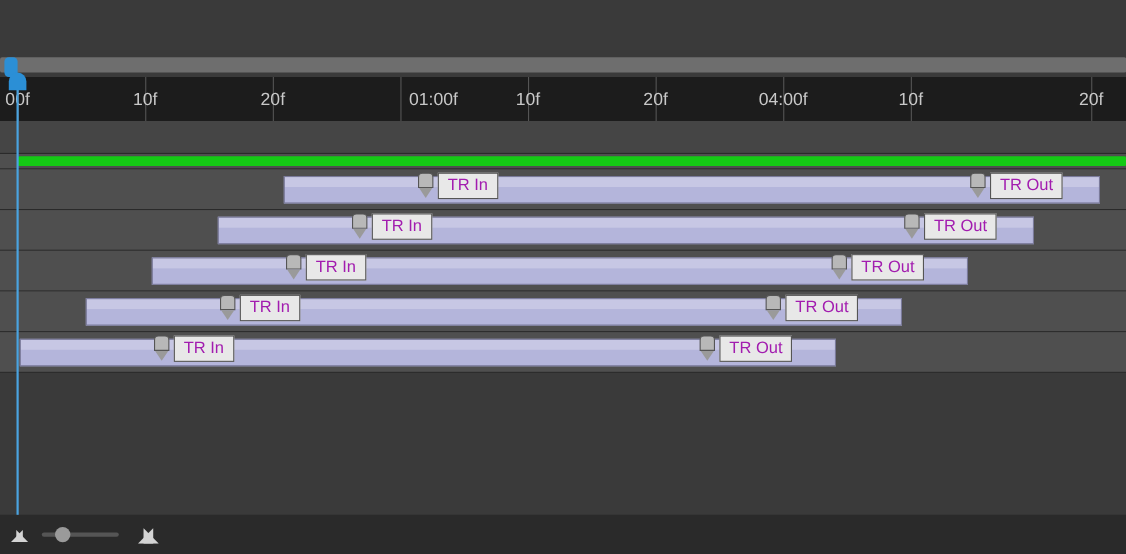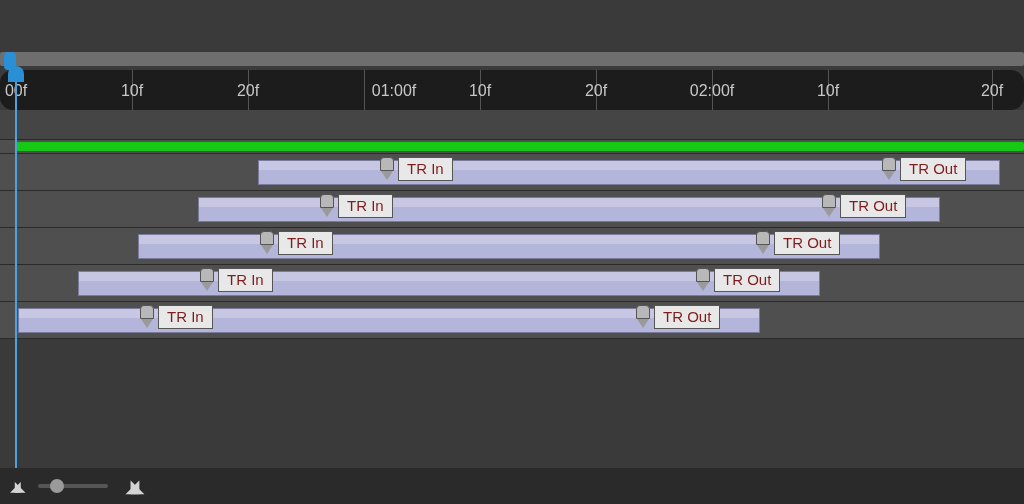--- a/index.html
+++ b/index.html
@@ -4,21 +4,21 @@
 <style>
   * { box-sizing: border-box; margin: 0; padding: 0; }
   html, body { width: 1024px; height: 504px; overflow: hidden; background: #2d2d2d; font-family: Arial, sans-serif; }
   .container { width: 1024px; height: 504px; position: relative; background: #3a3a3a; }
 
   
   .scrub-strip { position: absolute; top: 52px; left: 0; right: 0; height: 14px; background: #6e6e6e; border-radius: 2px; }
   .scrub-handle { position: absolute; top: 52px; width: 12px; height: 18px; background: #2b8fd6; border-radius: 4px; cursor: pointer; }
 
   
-  .ruler { position: absolute; top: 70px; left: 0; right: 0; height: 40px; background: #1c1c1c; border-radius: 13px; }
+  .ruler { position: absolute; top: 70px; left: 0; right: 0; height: 40px; background: #1c1c1c; }
   .tick-major { position: absolute; top: 0; width: 1px; height: 40px; background: #555; }
   .tick-label { position: absolute; top: 12px; color: #c8c8c8; font-size: 16px; transform: translateX(-50%); user-select: none; }
 
   .playhead-handle { position: absolute; top: 66px; width: 16px; height: 16px; background: #2b8fd6; border-radius: 50% 50% 0 0; z-index: 40; }
   .playhead-line { position: absolute; top: 70px; bottom: 36px; width: 2px; background: #4aa3e0; z-index: 30; }
 
   
   .tracks { position: absolute; top: 110px; left: 0; right: 0; }
 
   .track-row { position: relative; height: 37px; background: #4f4f4f; border-bottom: 1px solid #2a2a2a; }
@@ -26,21 +26,21 @@
   .track-row.green-row { height: 14px; background: #4f4f4f; }
   .green-bar { position: absolute; top: 2px; bottom: 2px; background: #15c915; border-radius: 2px; }
 
   .clip { position: absolute; top: 6px; height: 25px; background: #b4b5db; border: 1px solid #7a7a9a; cursor: move; }
   .clip::after { content:""; position:absolute; top:0; left:0; right:0; height:40%; background: rgba(255,255,255,0.25); }
 
   .marker { position: absolute; top: 3px; z-index: 10; cursor: pointer; display: flex; }
   .marker-pin { width: 18px; height: 26px; display: flex; flex-direction: column; align-items: center; margin-right: 2px; }
   .marker-pin-top { width: 14px; height: 14px; background: #b8b8b8; border: 1px solid #555; border-radius: 4px 4px 0 0; }
   .marker-pin-stem { width: 0; height: 0; border-left: 6px solid transparent; border-right: 6px solid transparent; border-top: 9px solid #9a9a9a; }
-  .marker-label { background: #e8e8e8; border: 1px solid #555; padding: 2px 8px; font-size: 15px; color: #7f1d1d; white-space: nowrap; height: 24px; line-height: 18px; }
+  .marker-label { background: #e8e8e8; border: 1px solid #555; padding: 2px 8px; font-size: 15px; color: #a21caf; white-space: nowrap; height: 24px; line-height: 18px; }
 
   
   .bottombar { position: absolute; bottom: 0; left: 0; right: 0; height: 36px; background: #2a2a2a; display: flex; align-items: center; gap: 18px; padding: 0 10px; }
   .zoom-icon { color: #d4d4d4; font-size: 14px; cursor: pointer; user-select: none; }
   .zoom-slider { width: 70px; height: 4px; background: #555; border-radius: 2px; position: relative; cursor: pointer; }
   .zoom-knob { position: absolute; top: -5px; width: 14px; height: 14px; background: #9a9a9a; border-radius: 50%; }
   .below-tracks { position:absolute; top:340px; left:0; right:0; bottom:36px; background:#3a3a3a; }
 </style>
 </head>
 <body>
@@ -57,21 +57,21 @@
       <div class="tick-label" style="left: 132px;">10f</div>
       <div class="tick-major" style="left: 248px;"></div>
       <div class="tick-label" style="left: 248px;">20f</div>
       <div class="tick-major" style="left: 364px;"></div>
       <div class="tick-label" style="left: 364px; margin-left: 30px;">01:00f</div>
       <div class="tick-major" style="left: 480px;"></div>
       <div class="tick-label" style="left: 480px;">10f</div>
       <div class="tick-major" style="left: 596px;"></div>
       <div class="tick-label" style="left: 596px;">20f</div>
       <div class="tick-major" style="left: 712px;"></div>
-      <div class="tick-label" style="left: 712px;">02:00f</div>
+      <div class="tick-label" style="left: 712px;">04:00f</div>
       <div class="tick-major" style="left: 828px;"></div>
       <div class="tick-label" style="left: 828px;">10f</div>
       <div class="tick-major" style="left: 992px;"></div>
       <div class="tick-label" style="left: 992px;">20f</div>
     </div>
 
   <div class="playhead-handle" id="ph-handle" style="left: 8px;"></div>
   <div class="playhead-line" id="ph-line" style="left: 15px;"></div>
 
   <div class="tracks" id="tracks">

